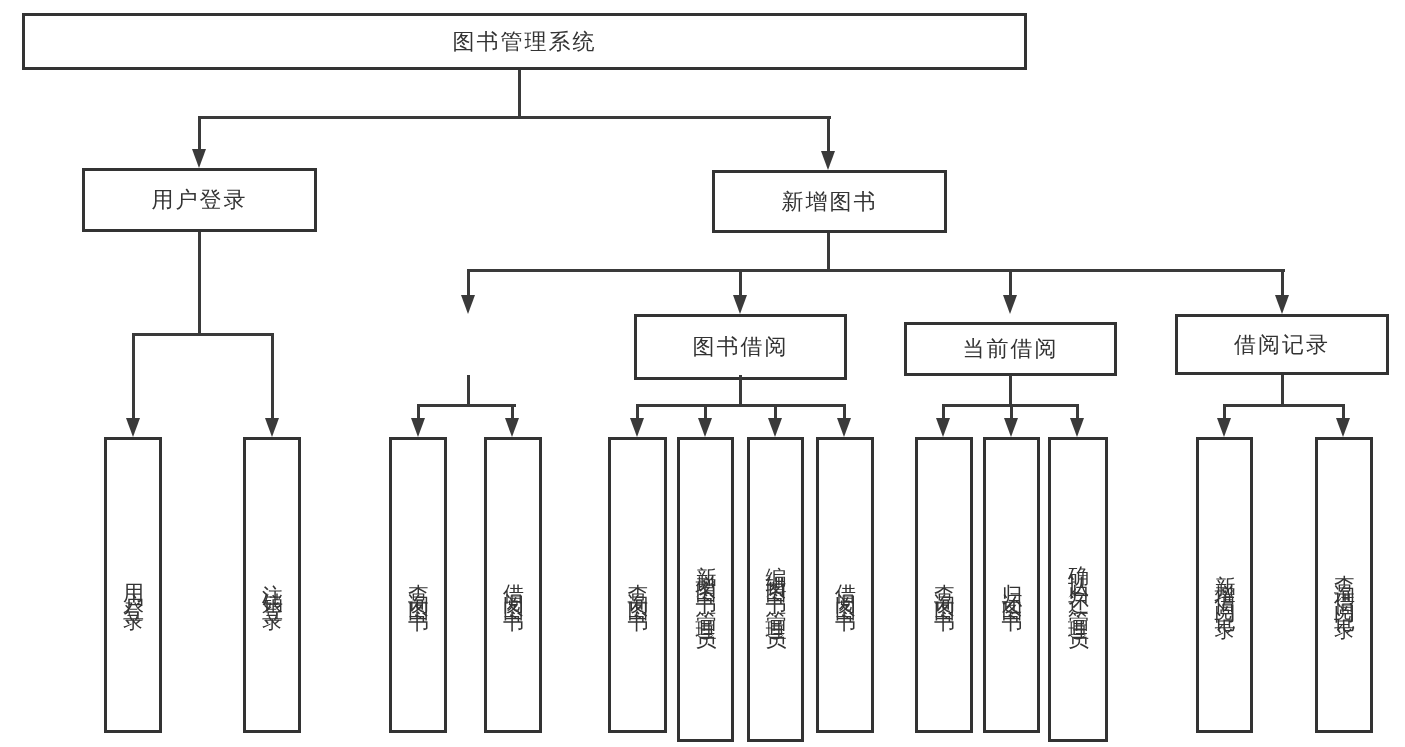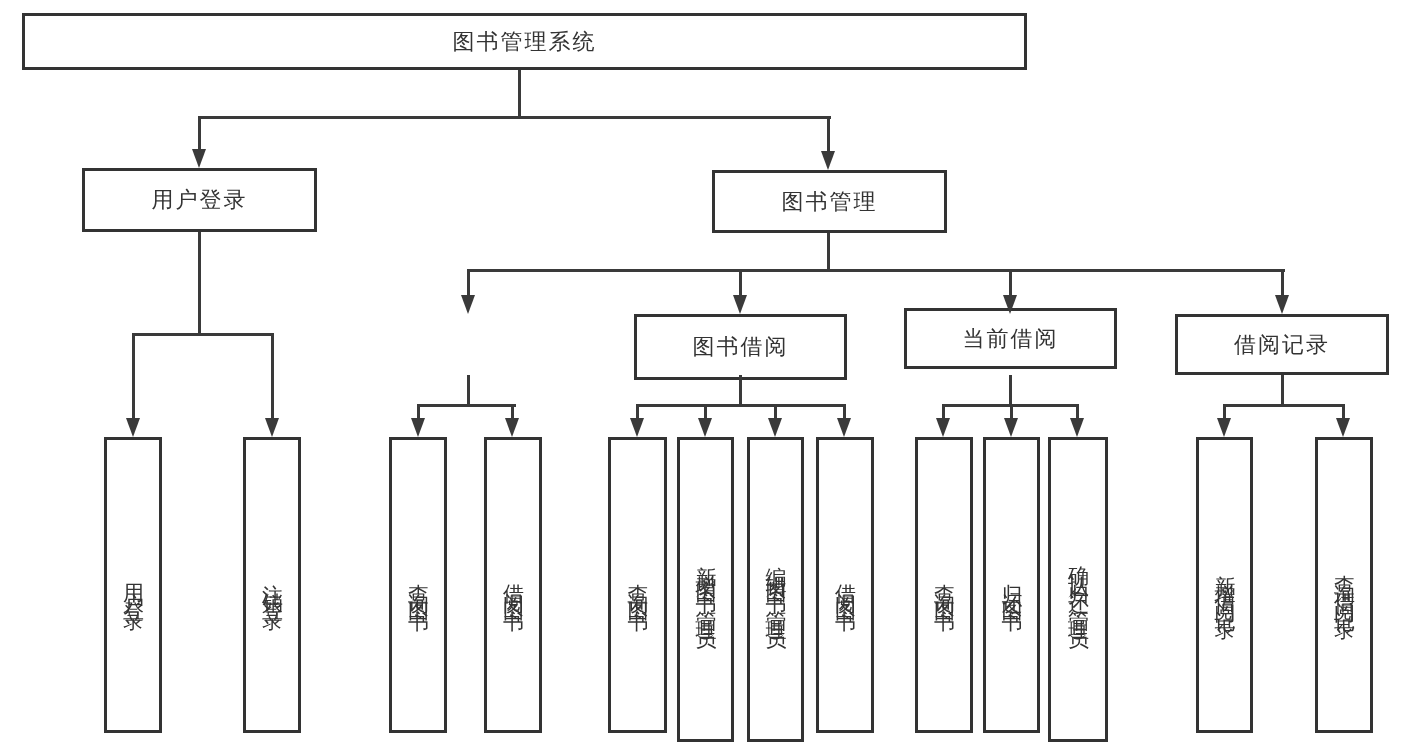--- a/index.html
+++ b/index.html
@@ -36,26 +36,26 @@
 </style>
 </head>
 <body>
 
 <div id="canvas">
 
   <div class="box h-box" style="left:22px;top:13px;width:1005px;height:57px">图书管理系统</div>
 
   <div class="box h-box" style="left:82px;top:168px;width:235px;height:64px">用户登录</div>
 
-  <div class="box h-box" style="left:712px;top:170px;width:235px;height:63px">图书管理</div>
+  <div class="box h-box" style="left:712px;top:170px;width:235px;height:63px">新增图书</div>
 
 
   <div class="box h-box" style="left:634px;top:314px;width:213px;height:66px">图书借阅</div>
 
-  <div class="box h-box" style="left:904px;top:308px;width:213px;height:61px">当前借阅</div>
+  <div class="box h-box" style="left:904px;top:322px;width:213px;height:54px">当前借阅</div>
 
   <div class="box h-box" style="left:1175px;top:314px;width:214px;height:61px">借阅记录</div>
 
   <div class="box v-box" style="left:104px;top:437px;width:58px;height:296px">用户登录</div>
 
   <div class="box v-box" style="left:243px;top:437px;width:58px;height:296px">注销登录</div>
 
   <div class="box v-box" style="left:389px;top:437px;width:58px;height:296px">查询图书</div>
 
   <div class="box v-box" style="left:484px;top:437px;width:58px;height:296px">借阅图书</div>

